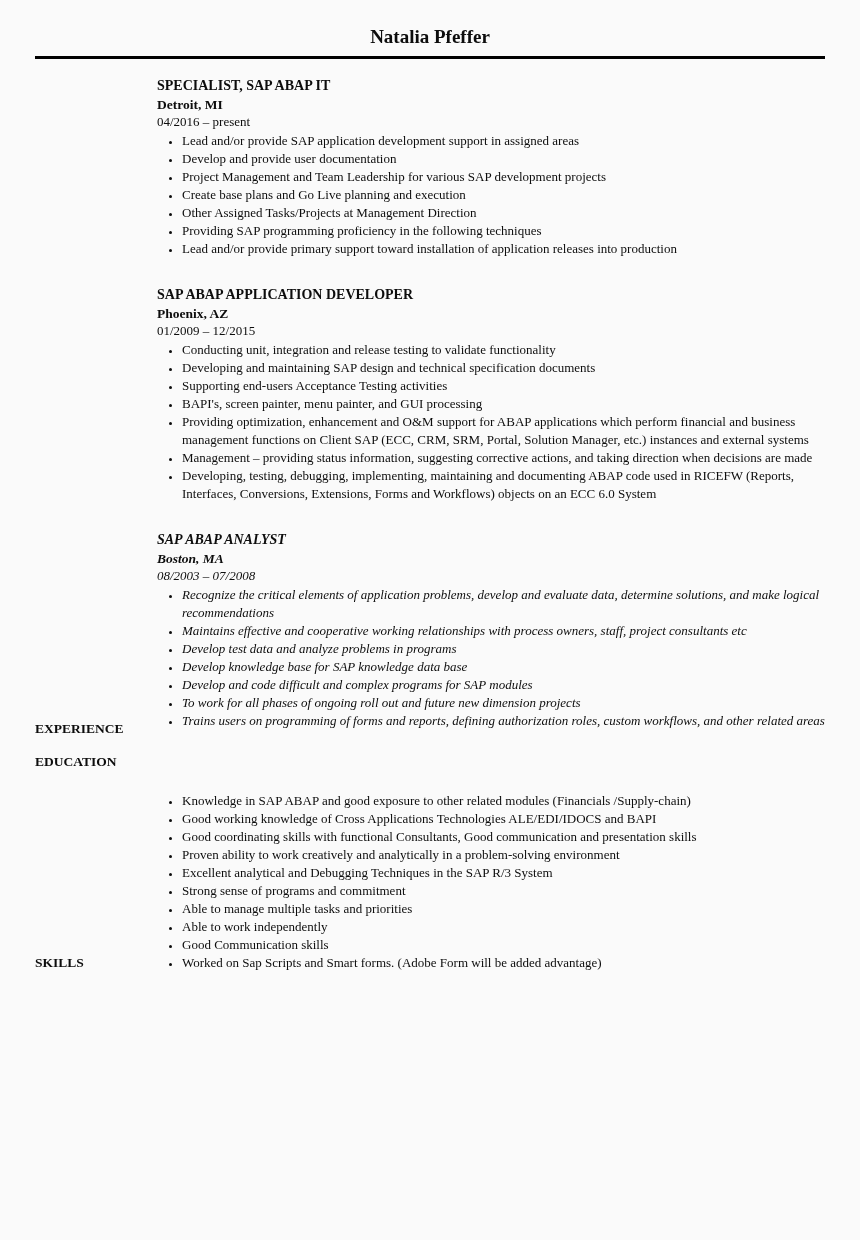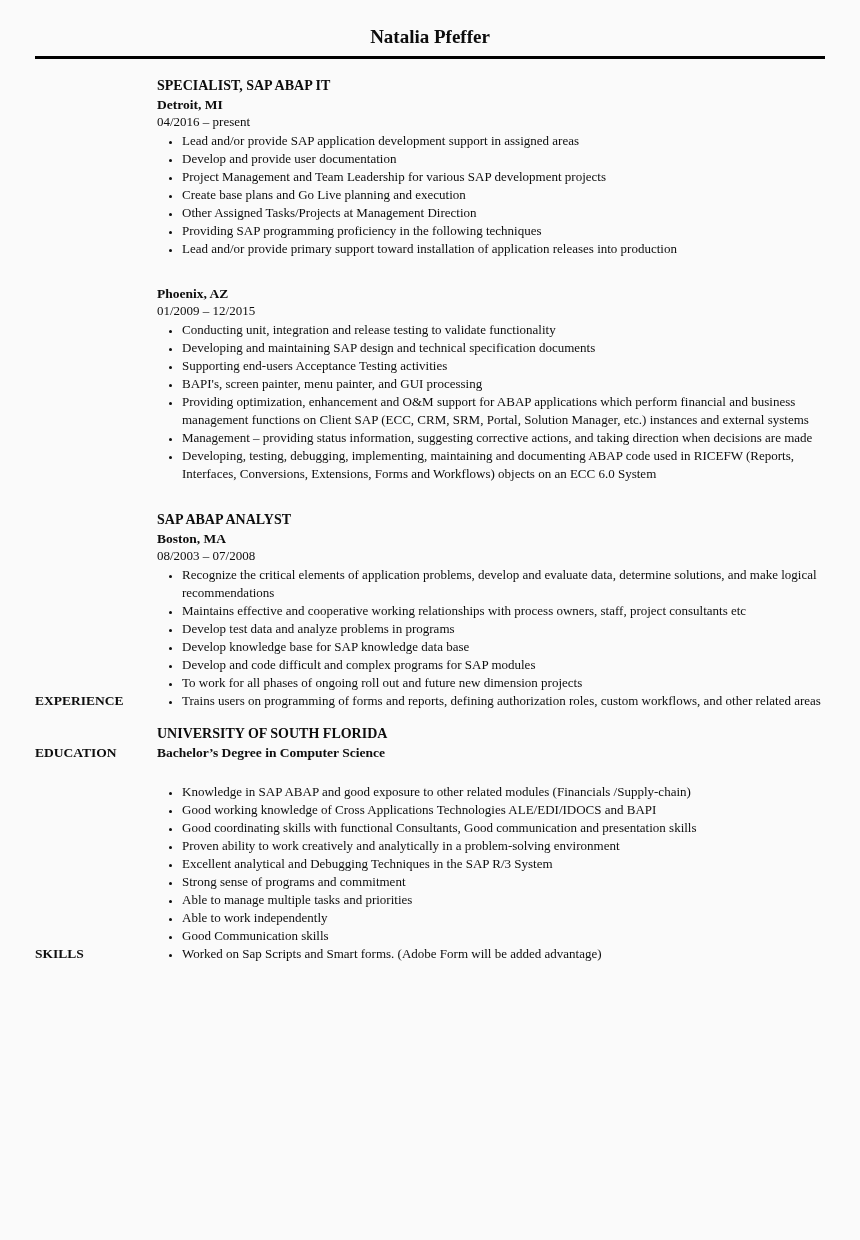--- a/index.html
+++ b/index.html
@@ -52,21 +52,21 @@
     font-size: 13.5px;
     font-weight: bold;
     line-height: 18px;
     padding-top: 1px;
   }
   .section-content { flex: 1 1 auto; min-width: 0; }
   .section-education { margin-top: 14px; }
   .section-skills { margin-top: 19px; }
   
   .job { margin-bottom: 27px; }
-  .job:last-child { margin-bottom: 0; }
+  .job:last-child { margin-bottom: 8px; font-style: italic; }
   .job-title {
     font-size: 14px;
     font-weight: bold;
     line-height: 19px;
   }
   .job-location {
     font-size: 13.5px;
     font-weight: bold;
     line-height: 17px;
     margin-top: 1px;
@@ -123,20 +123,21 @@
               <li>Develop and provide user documentation</li>
               <li>Project Management and Team Leadership for various SAP development projects</li>
               <li>Create base plans and Go Live planning and execution</li>
               <li>Other Assigned Tasks/Projects at Management Direction</li>
               <li>Providing SAP programming proficiency in the following techniques</li>
               <li>Lead and/or provide primary support toward installation of application releases into production</li>
             </ul>
         </article>
 
         <article class="job">
+          <h2 class="job-title">SAP ABAP APPLICATION DEVELOPER</h2>
           <div class="job-location">Phoenix, AZ</div>
           <div class="job-dates">01/2009 – 12/2015</div>
           <ul class="bullets">
               <li>Conducting unit, integration and release testing to validate functionality</li>
               <li>Developing and maintaining SAP design and technical specification documents</li>
               <li>Supporting end-users Acceptance Testing activities</li>
               <li>BAPI's, screen painter, menu painter, and GUI processing</li>
               <li>Providing optimization, enhancement and O&amp;M support for ABAP applications which perform financial and business management functions on Client SAP (ECC, CRM, SRM, Portal, Solution Manager, etc.) instances and external systems</li>
               <li>Management – providing status information, suggesting corrective actions, and taking direction when decisions are made</li>
               <li>Developing, testing, debugging, implementing, maintaining and documenting ABAP code used in RICEFW (Reports, Interfaces, Conversions, Extensions, Forms and Workflows) objects on an ECC 6.0 System</li>
@@ -156,24 +157,20 @@
               <li>To work for all phases of ongoing roll out and future new dimension projects</li>
               <li>Trains users on programming of forms and reports, defining authorization roles, custom workflows, and other related areas</li>
             </ul>
         </article>
 
       </div>
     </section>
 
     <section class="section section-education">
       <div class="section-label">EDUCATION</div>
-      <div class="section-content">
-        <div class="school-name">UNIVERSITY OF SOUTH FLORIDA</div>
-        <div class="degree">Bachelor’s Degree in Computer Science</div>
-      </div>
     </section>
 
     <section class="section section-skills">
       <div class="section-label">SKILLS</div>
       <div class="section-content">
         <ul class="bullets skills-list">
             <li>Knowledge in SAP ABAP and good exposure to other related modules (Financials /Supply-chain)</li>
             <li>Good working knowledge of Cross Applications Technologies ALE/EDI/IDOCS and BAPI</li>
             <li>Good coordinating skills with functional Consultants, Good communication and presentation skills</li>
             <li>Proven ability to work creatively and analytically in a problem-solving environment</li>

